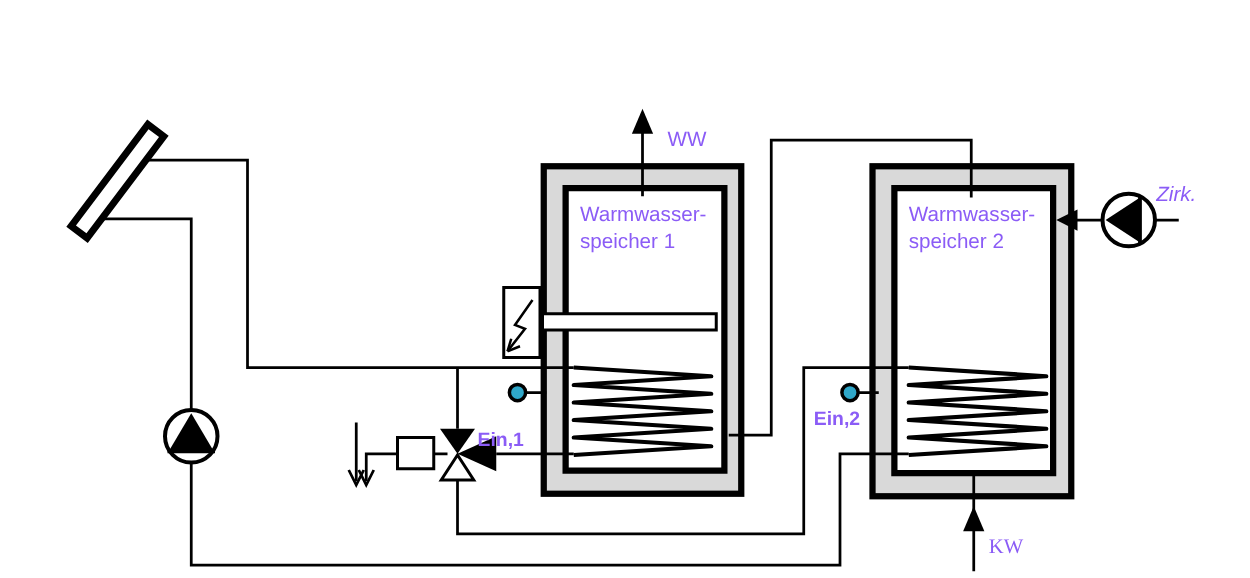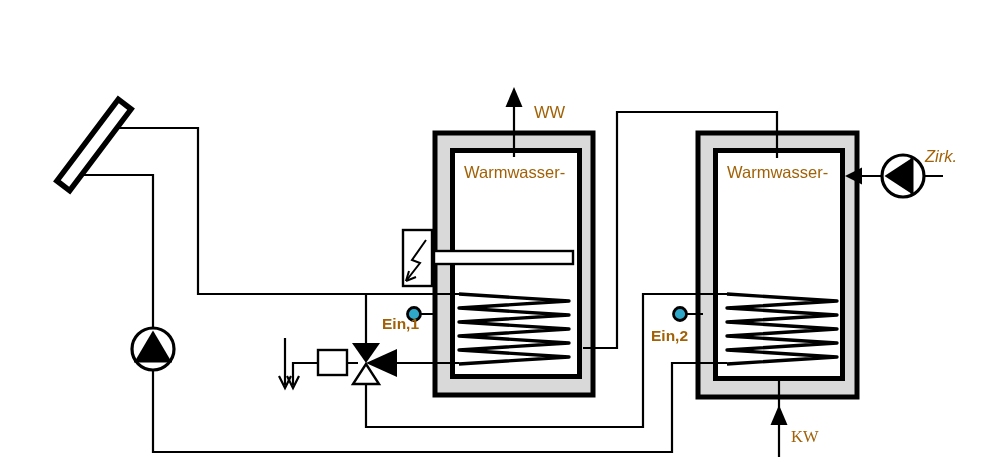--- a/index.html
+++ b/index.html
@@ -1,19 +1,19 @@
 <!DOCTYPE html>
 <html><head>
 <meta charset="utf-8">
 <style>
   html,body{margin:0;padding:0;background:#fff;}
   #stage{position:relative;width:1000px;height:462px;background:#fff;overflow:hidden;
          font-family:"Liberation Sans",sans-serif;}
   #schematic{position:absolute;left:0;top:0;}
-  .lbl{position:absolute;color:#a16207;font-size:16.5px;line-height:21px;white-space:nowrap;}
+  .lbl{position:absolute;color:#8b5cf6;font-size:16.5px;line-height:21px;white-space:nowrap;}
   .lbl.bold{font-weight:bold;font-size:15.5px;}
 </style>
 </head>
 <body>
 
 <div id="stage">
 
   <svg id="schematic" width="1000" height="462" viewBox="0 0 1000 462">
 
     <g>
@@ -83,29 +83,31 @@
     <polygon points="845,176 862,167.5 862,184.5" fill="#000"></polygon>
 
     <circle cx="414" cy="314" r="6.5" stroke="#000" stroke-width="2.8" fill="#2fa7c9"></circle>
     <circle cx="680" cy="314" r="6.5" stroke="#000" stroke-width="2.8" fill="#2fa7c9"></circle>
 
     <rect x="-51" y="-8" width="102" height="16" fill="#fff" stroke="#000" stroke-width="5.5" transform="translate(94,145) rotate(-53)"></rect>
   </svg>
 
   <div class="lbl" style="left:464px;top:162px;">
     <div>Warmwasser-</div>
+    <div>speicher 1</div>
   </div>
 
   <div class="lbl" style="left:727px;top:162px;">
     <div>Warmwasser-</div>
+    <div>speicher 2</div>
   </div>
 
   <div class="lbl" style="left:534px;top:102px;">WW</div>
 
   <div class="lbl" style="left:791px;top:426px;font-family:Liberation Serif, serif;">KW</div>
 
   <div class="lbl" style="left:925px;top:146px;font-style:italic;">Zirk.</div>
 
-  <div class="lbl bold" style="left:382px;top:313px;">Ein,1</div>
+  <div class="lbl bold" style="left:382px;top:342px;">Ein,1</div>
 
   <div class="lbl bold" style="left:651px;top:325px;">Ein,2</div>
 
 </div>
 
 </body></html>

